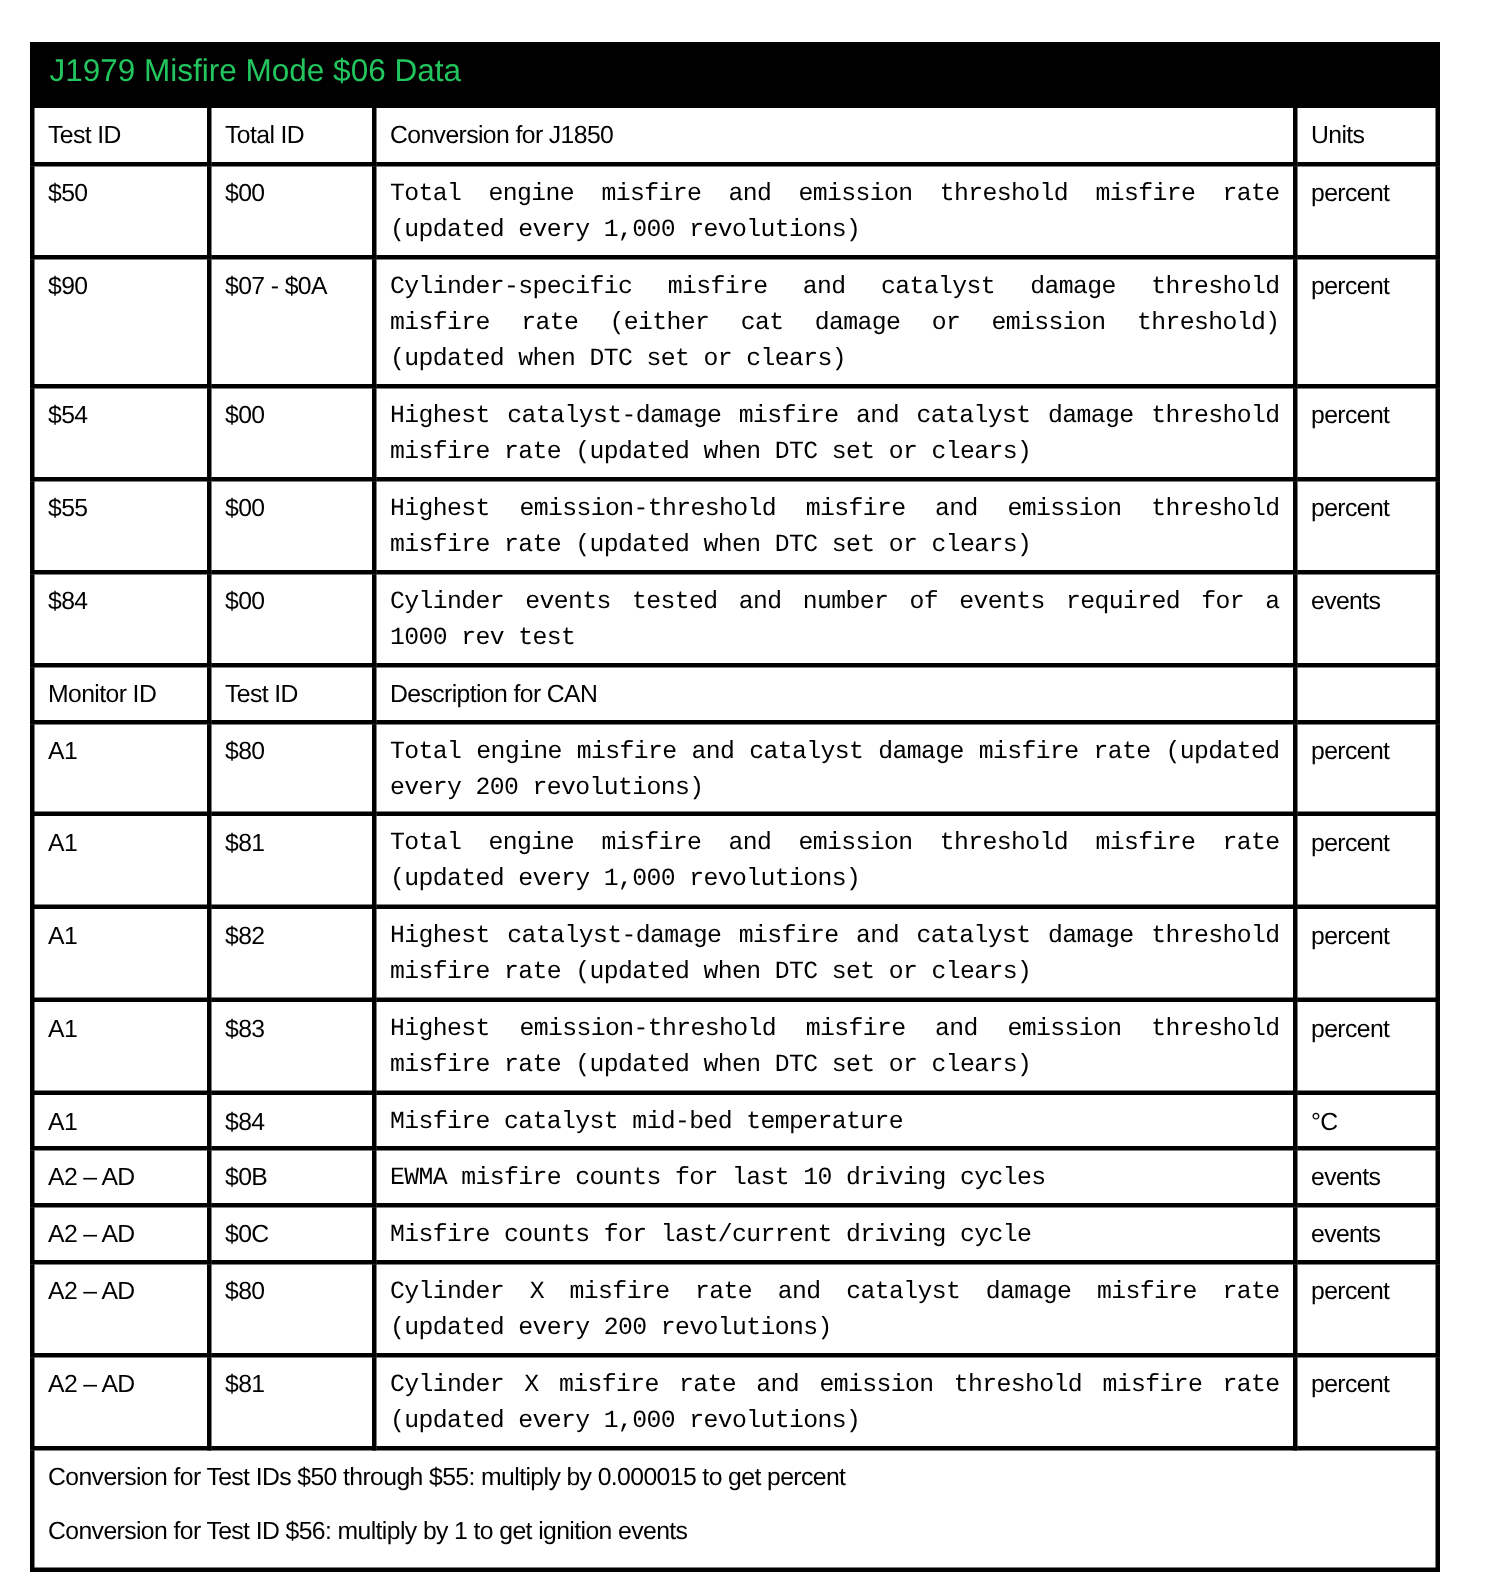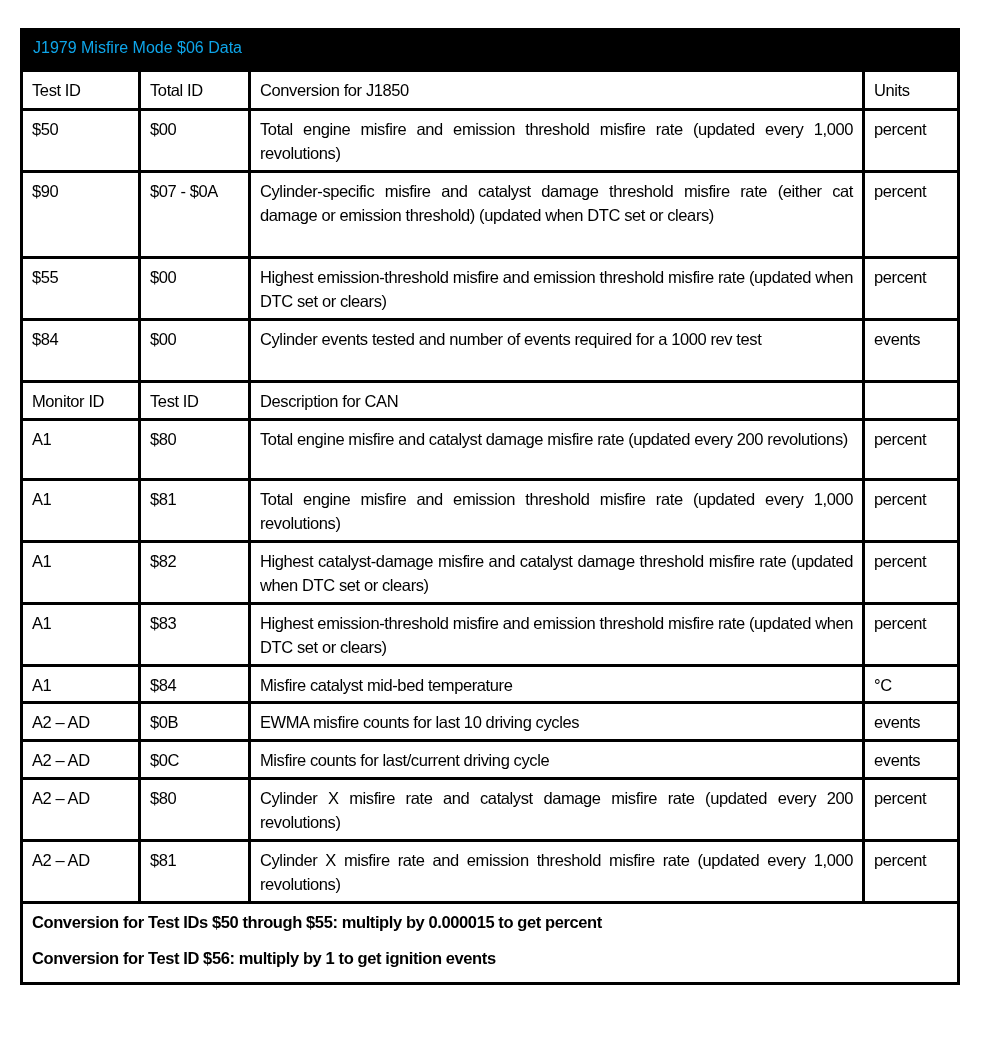--- a/index.html
+++ b/index.html
@@ -2,24 +2,24 @@
 <html><head>
 <meta charset="utf-8">
 <style>
   html, body { margin: 0; padding: 0; background: #ffffff; }
   body { width: 1008px; height: 1052px; position: relative; overflow: hidden;
          font-family: "Liberation Sans", "DejaVu Sans", sans-serif; color: #000; }
   .tbl { position: absolute; left: 20px; top: 28px; width: 937px;
          border-collapse: collapse; table-layout: fixed; font-size: 16.5px; letter-spacing: -0.4px; }
   .tbl td { border: 3px solid #000; vertical-align: top; padding: 6px 9px 4px 9px;
             line-height: 24px; }
-  .tbl td.desc { text-align: justify; }
-  .title td { background: #000; color: #0ea5e9; font-size: 16px; padding: 5px 10px 9px 10px;
+  .tbl td.desc { text-align: justify; font-family: Liberation Mono, monospace; }
+  .title td { background: #000; color: #22c55e; font-size: 21px; padding: 5px 10px 9px 10px;
               letter-spacing: 0; }
-  .foot td { padding: 6px 9px 12px 9px; line-height: 24px; font-weight: bold; }
+  .foot td { padding: 6px 9px 12px 9px; line-height: 24px; }
   .foot p { margin: 0 0 12px 0; }
   .foot p:last-child { margin-bottom: 0; }
 </style>
 </head>
 <body>
 
 <table class="tbl">
   <colgroup>
     <col style="width:118px">
       <col style="width:110px">
@@ -39,20 +39,26 @@
     <tr style="height:62px">
       <td>$50</td>
       <td>$00</td>
       <td class="desc">Total engine misfire and emission threshold misfire rate (updated every 1,000 revolutions)</td>
       <td>percent</td>
     </tr>
     <tr style="height:86px">
       <td>$90</td>
       <td>$07 - $0A</td>
       <td class="desc">Cylinder-specific misfire and catalyst damage threshold misfire rate (either cat damage or emission threshold) (updated when DTC set or clears)</td>
+      <td>percent</td>
+    </tr>
+    <tr style="height:62px">
+      <td>$54</td>
+      <td>$00</td>
+      <td class="desc">Highest catalyst-damage misfire and catalyst damage threshold misfire rate (updated when DTC set or clears)</td>
       <td>percent</td>
     </tr>
     <tr style="height:62px">
       <td>$55</td>
       <td>$00</td>
       <td class="desc">Highest emission-threshold misfire and emission threshold misfire rate (updated when DTC set or clears)</td>
       <td>percent</td>
     </tr>
     <tr style="height:62px">
       <td>$84</td>

